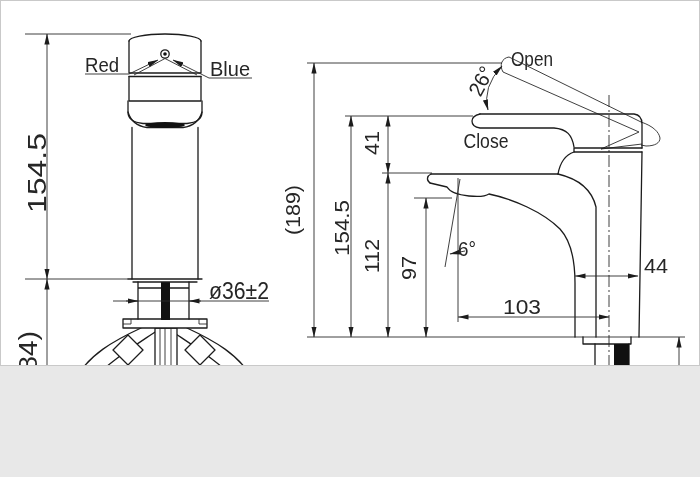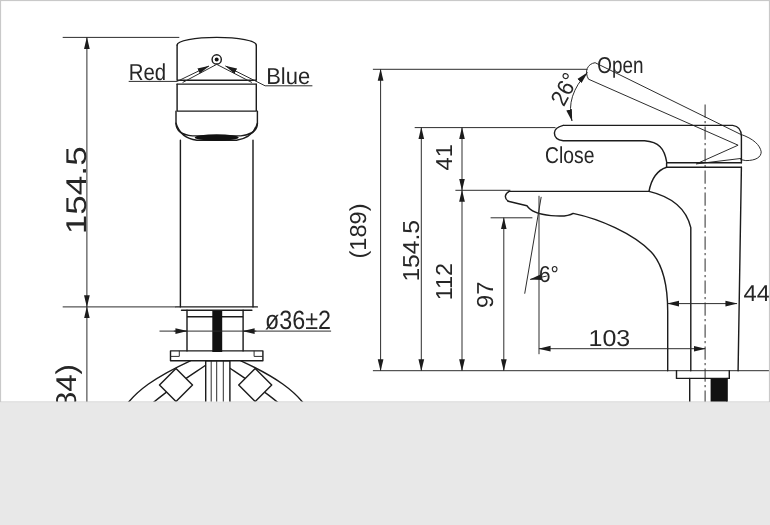--- a/index.html
+++ b/index.html
@@ -1,20 +1,19 @@
 <!DOCTYPE html>
 <html><head>
 <meta charset="utf-8">
 <style>
   html,body{margin:0;padding:0;background:#e8e8e8;}
   .page{
     position:relative;width:700px;height:366px;background:#ffffff;
     box-sizing:border-box;border:1px solid #c9c9c9;overflow:hidden;
     font-family:"Liberation Sans", sans-serif;
-    padding-left:32px;
   }
   svg{display:block;}
   .ln{fill:none;stroke:#1c1c1c;stroke-width:1.3;stroke-linecap:round;stroke-linejoin:round;}
   .lnf{fill:#ffffff;stroke:#1c1c1c;stroke-width:1.3;stroke-linejoin:round;}
   .thin{fill:none;stroke:#2a2a2a;stroke-width:0.9;stroke-linecap:butt;}
   .cl{fill:none;stroke:#2a2a2a;stroke-width:0.9;stroke-dasharray:12 3 2 3;}
   .dk{fill:#111111;stroke:none;}
   .arrfill{fill:#1c1c1c;stroke:none;}
   text{fill:#262626;}
   .t-lg{font-size:26px;}

